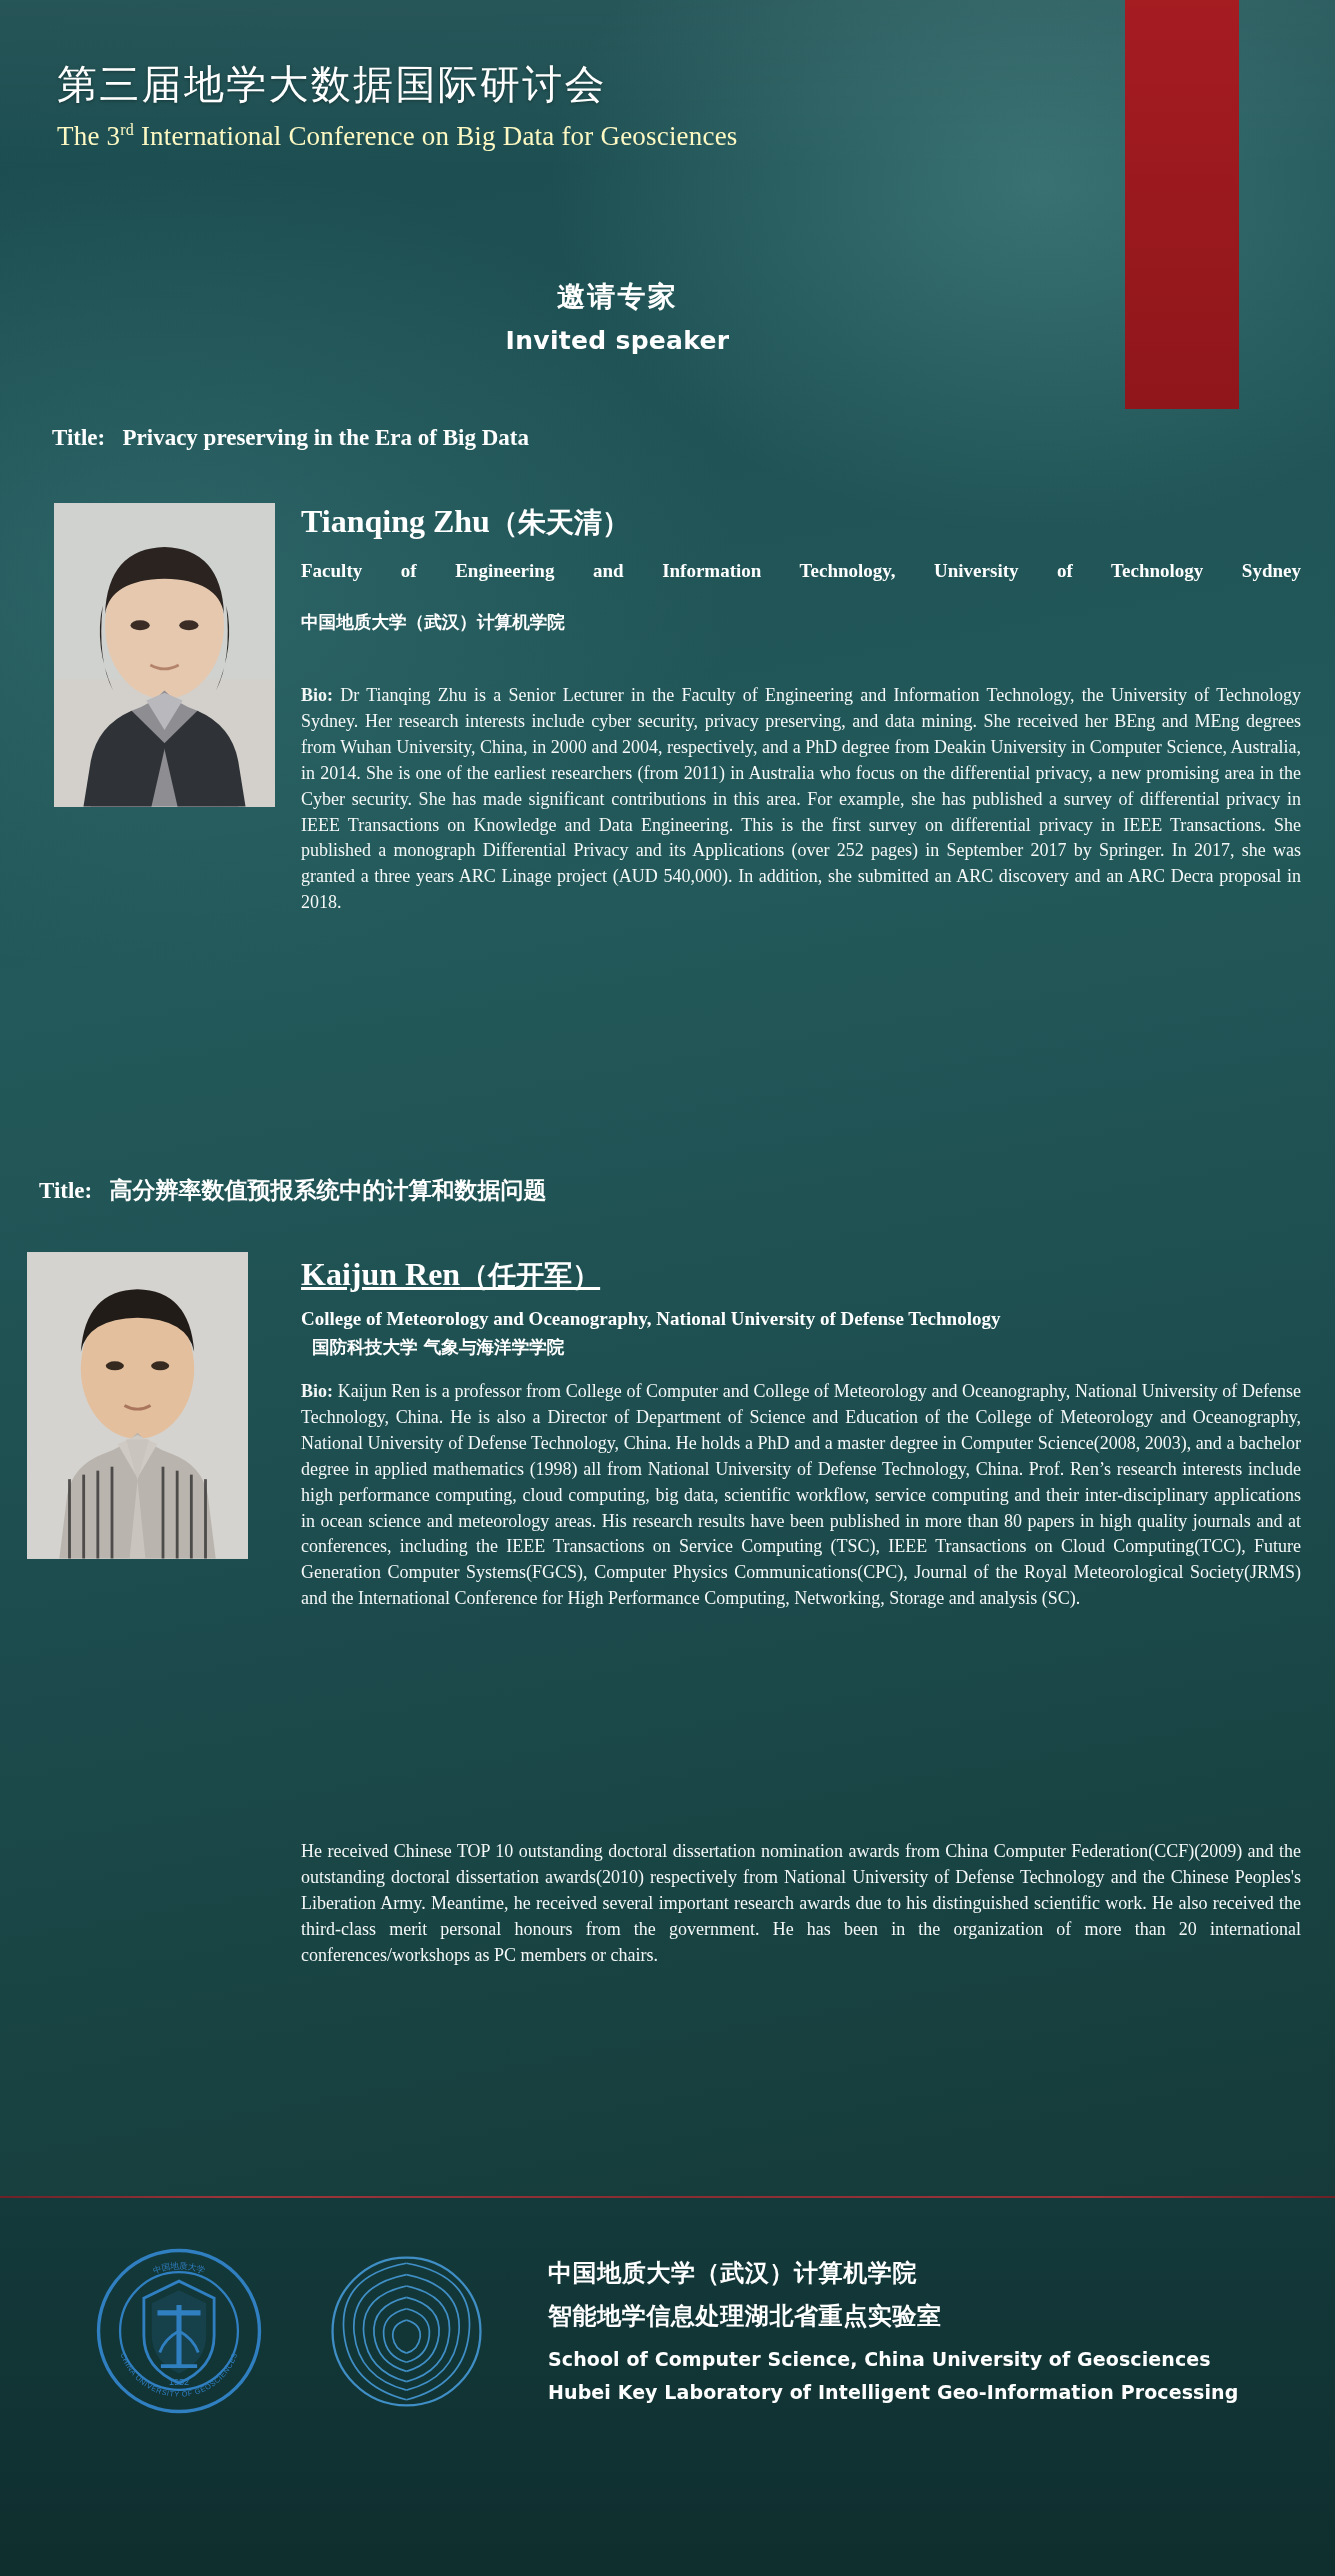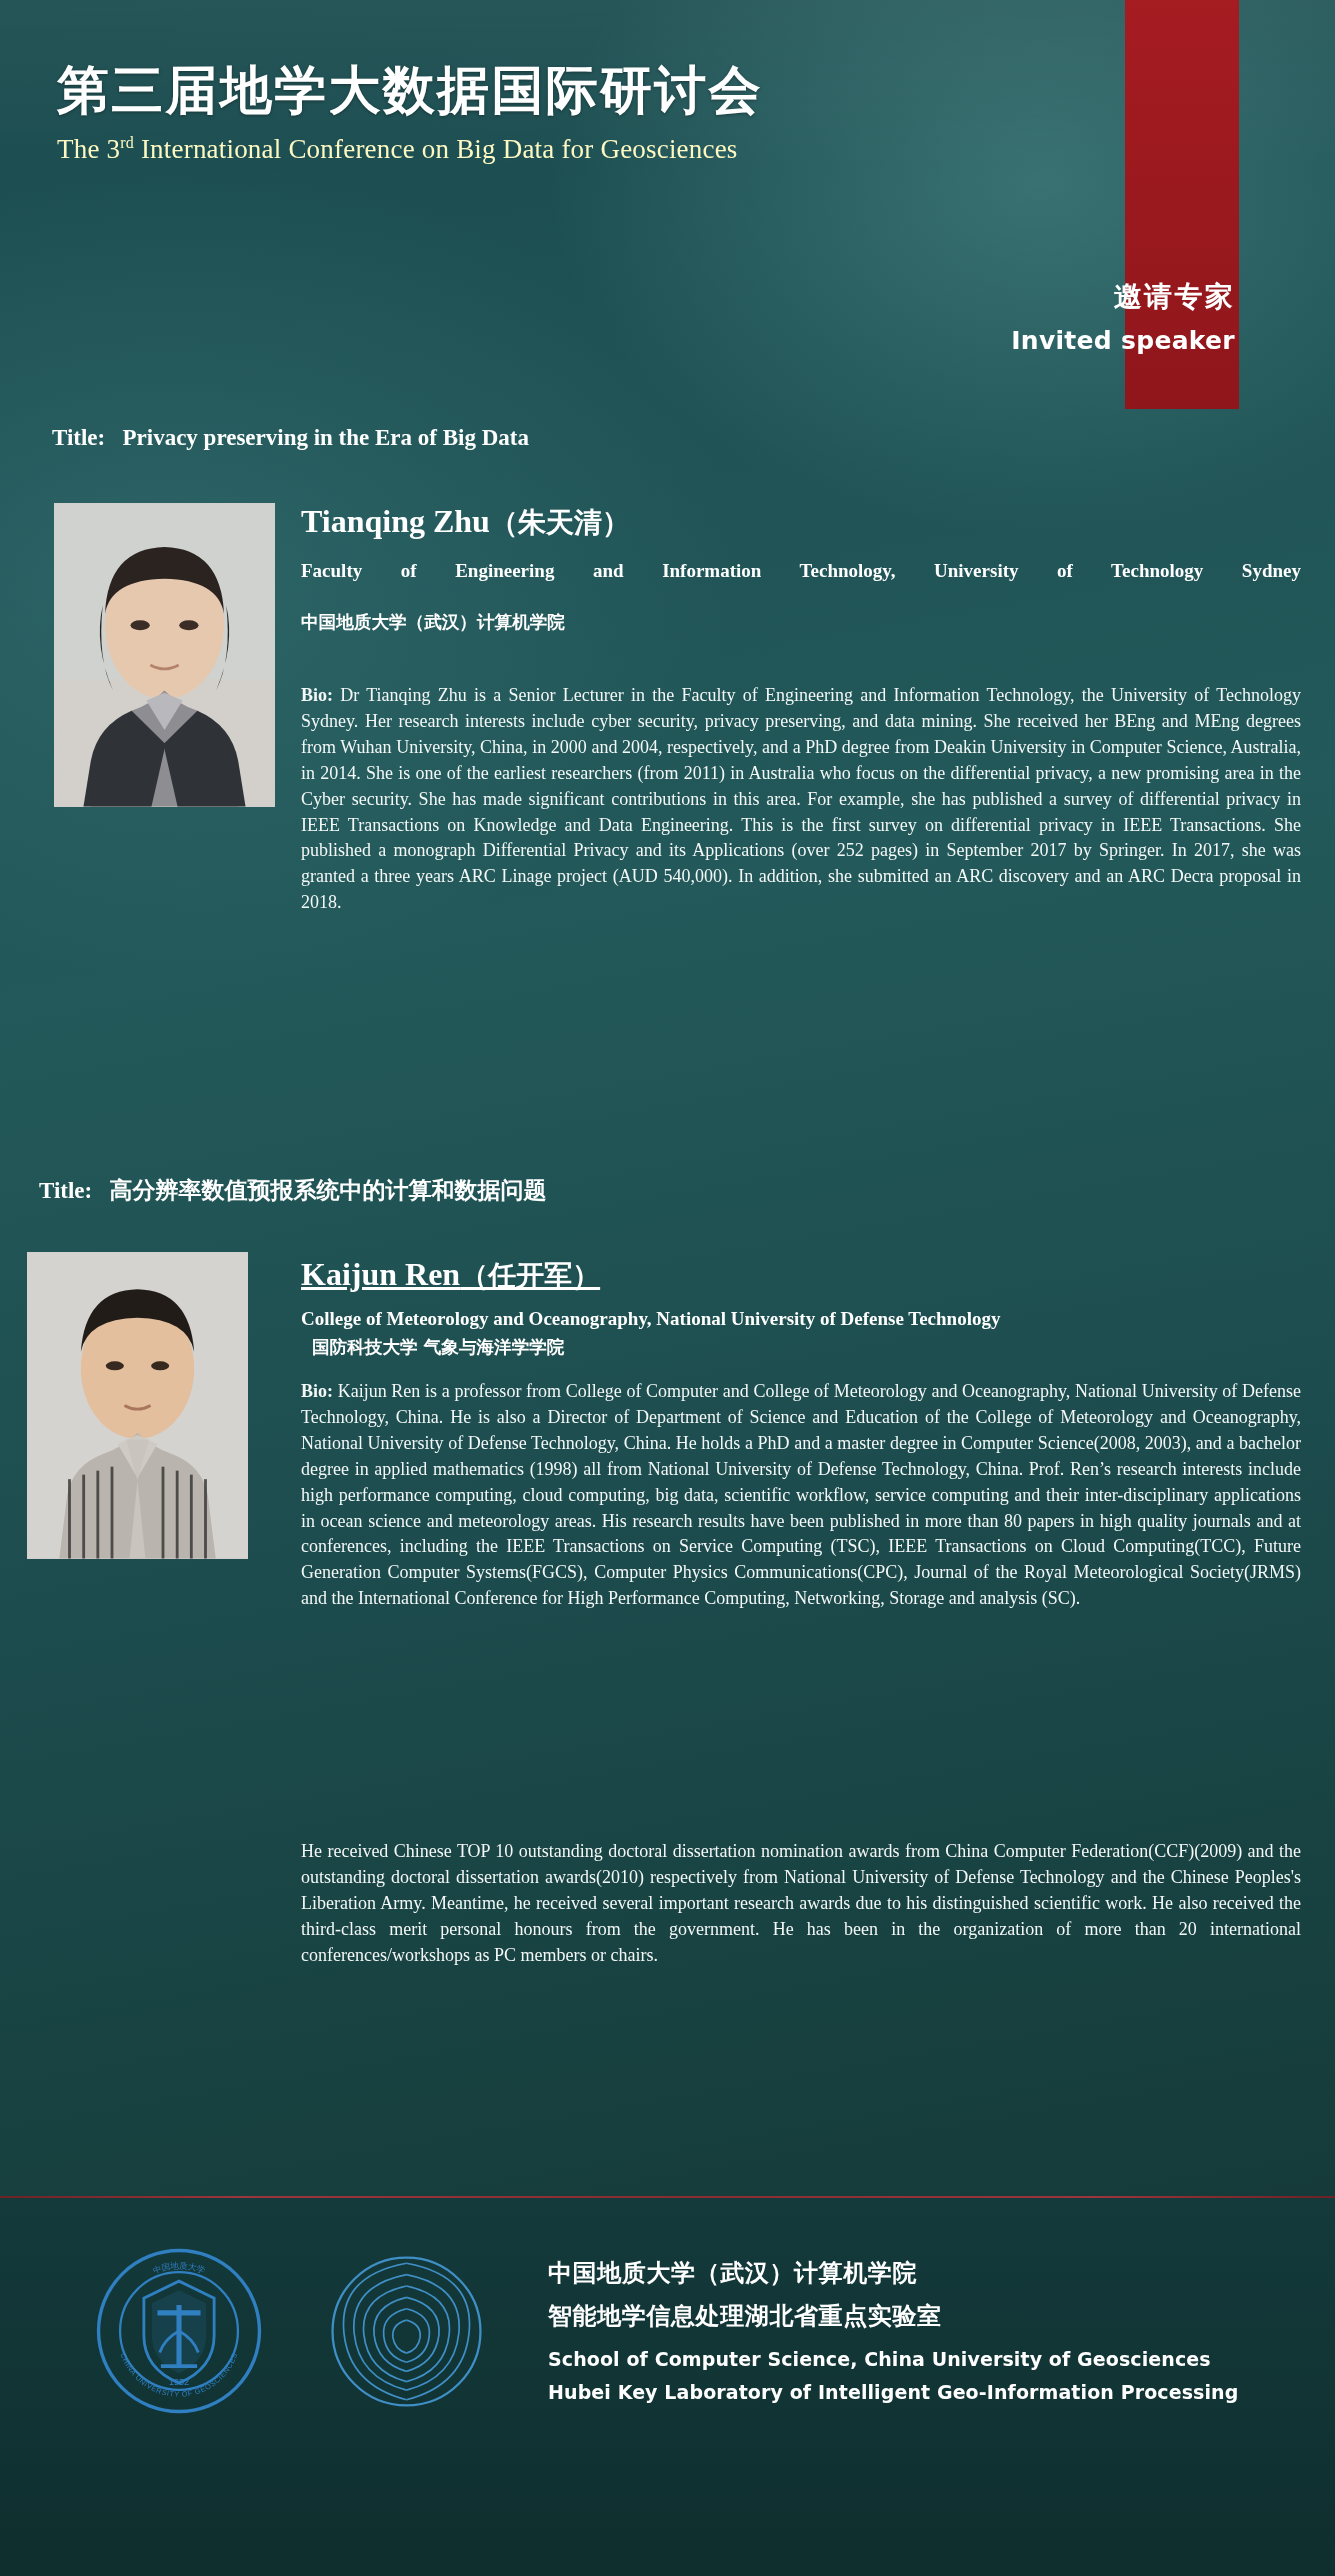--- a/index.html
+++ b/index.html
@@ -36,39 +36,39 @@
     top: 0;
     left: 1125px;
     width: 114px;
     height: 409px;
     background: linear-gradient(180deg,#a51c21 0%, #8f161b 100%);
   }
 
   
   .header { position:absolute; top: 62px; left: 57px; width: 1062px; }
   .title-cn {
-    font-size: 52px;
-    font-weight: bold;
+    font-size: 40px;
+    font-weight: normal;
     letter-spacing: 2.3px;
     font-family: "DejaVu Sans", "Liberation Sans", sans-serif;
     line-height: 1.1;
     color: #ffffff;
     text-shadow: 0 1.1px 3.4px rgba(0,0,0,.35);
   }
   .title-en {
     margin-top: 14.8px;
     font-size: 27px;
     font-family: "Liberation Serif", serif;
     color: #fef9c3;
     letter-spacing: 0.2px;
   }
   .title-en sup { font-size: 16px; vertical-align: super; }
 
   
-  .invited { position:absolute; top: 278px; left: 0; width: 1235px; text-align:right; }
+  .invited { position:absolute; top: 278px; left: 0; width: 1235px; text-align:center; }
   .invited-cn {
     font-size: 28px; font-weight: bold;
     font-family: "DejaVu Sans","Liberation Sans", sans-serif;
     letter-spacing: 2.3px;
     color: #ffffff;
   }
   .invited-en {
     margin-top: 10.2px;
     font-size: 25px;
     font-family: "DejaVu Sans","Liberation Sans", sans-serif;

